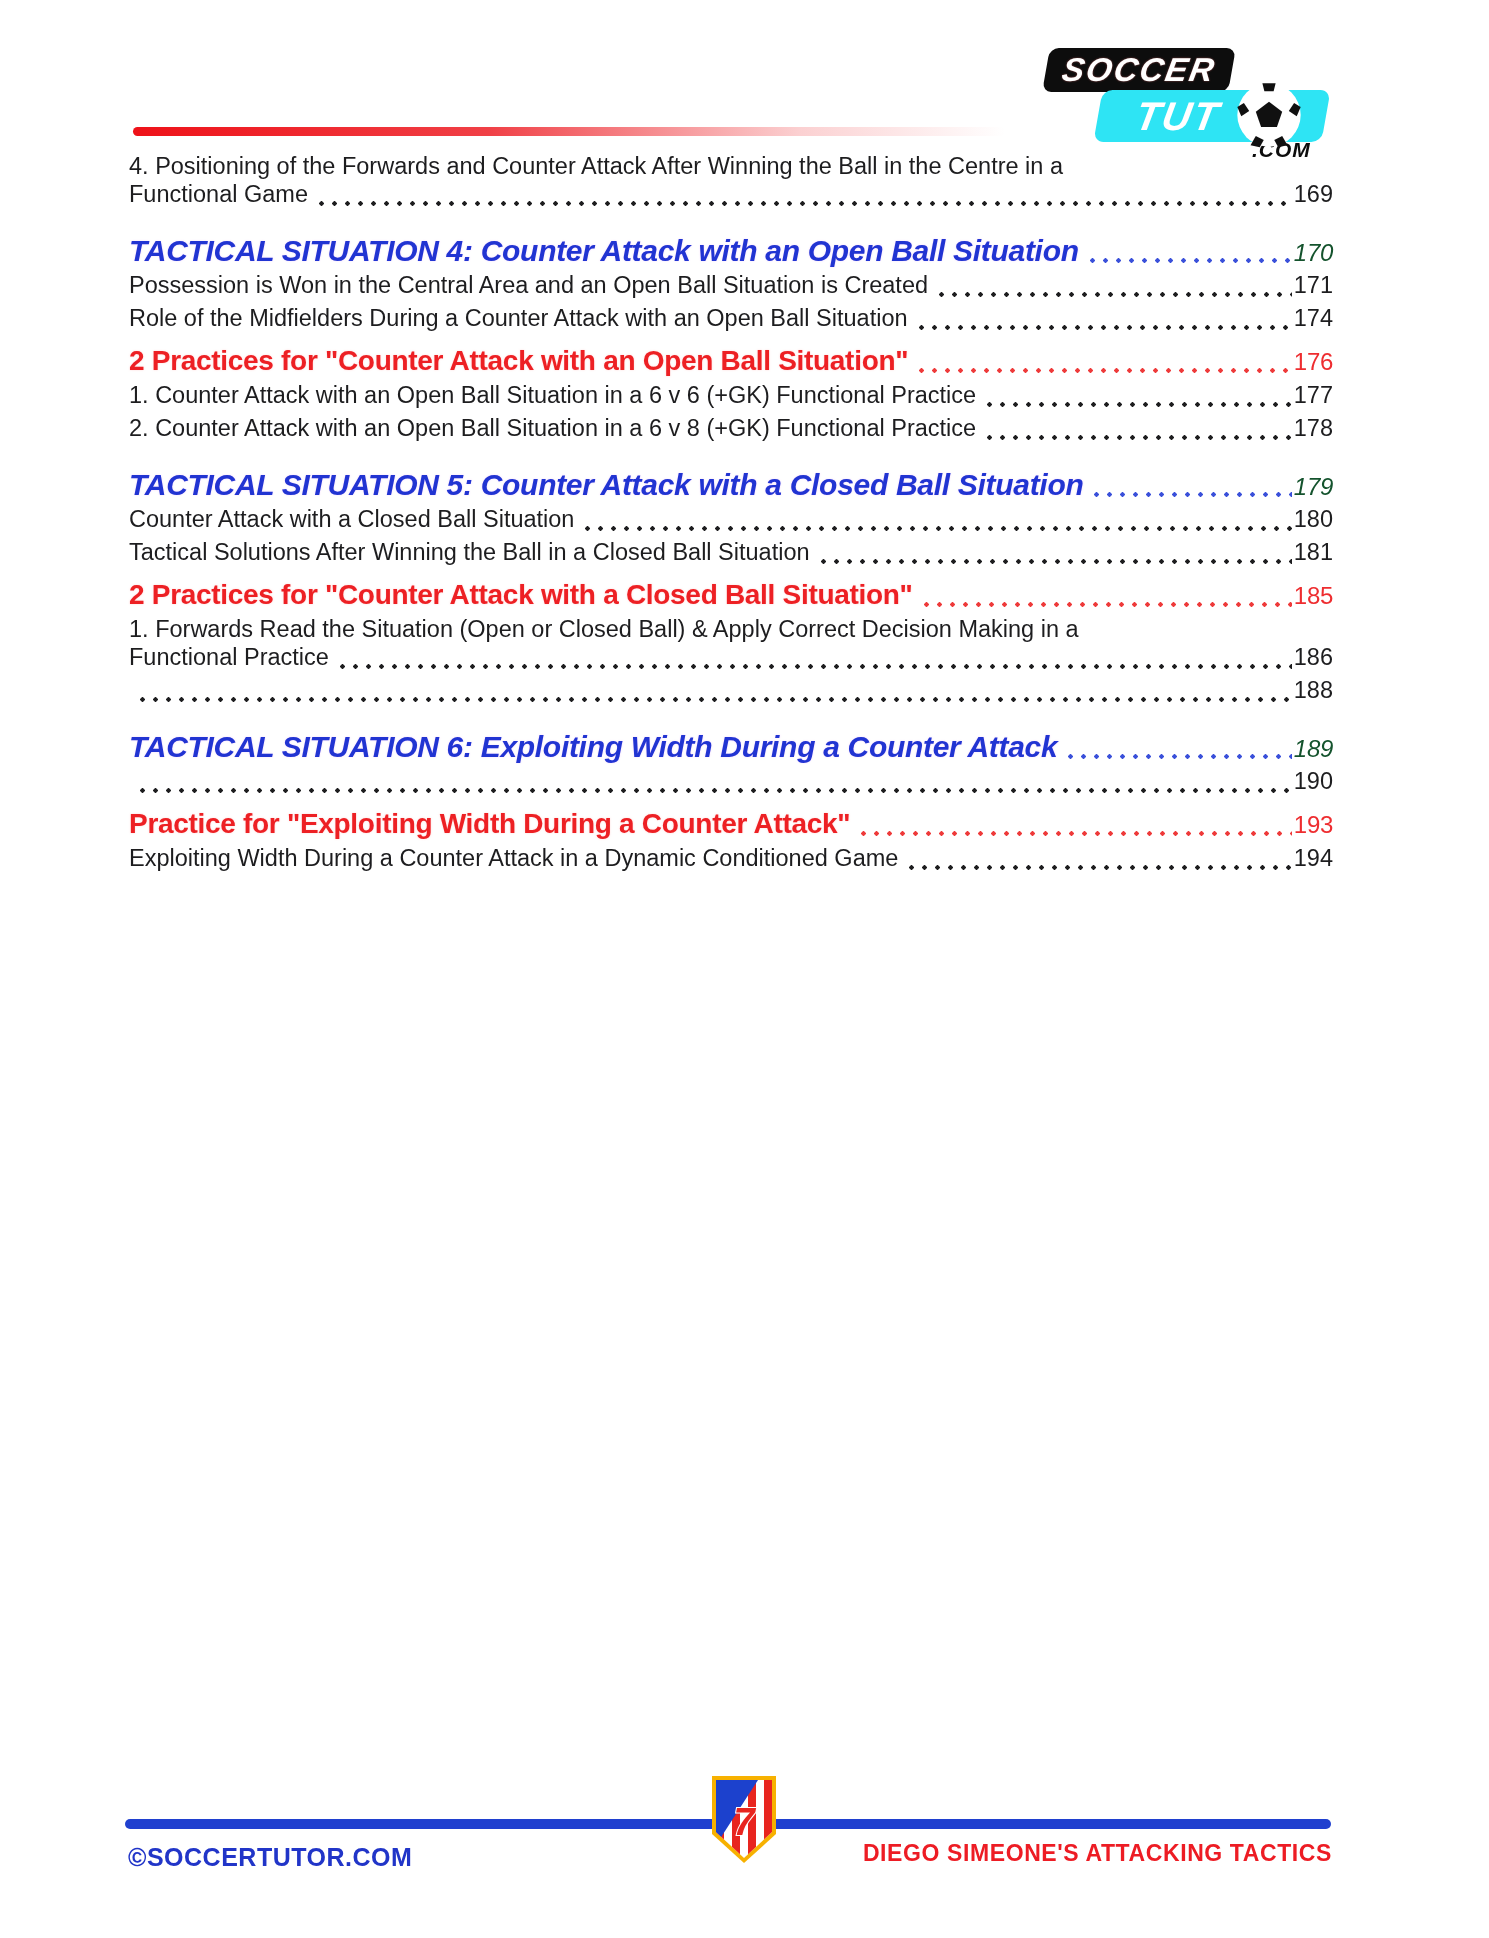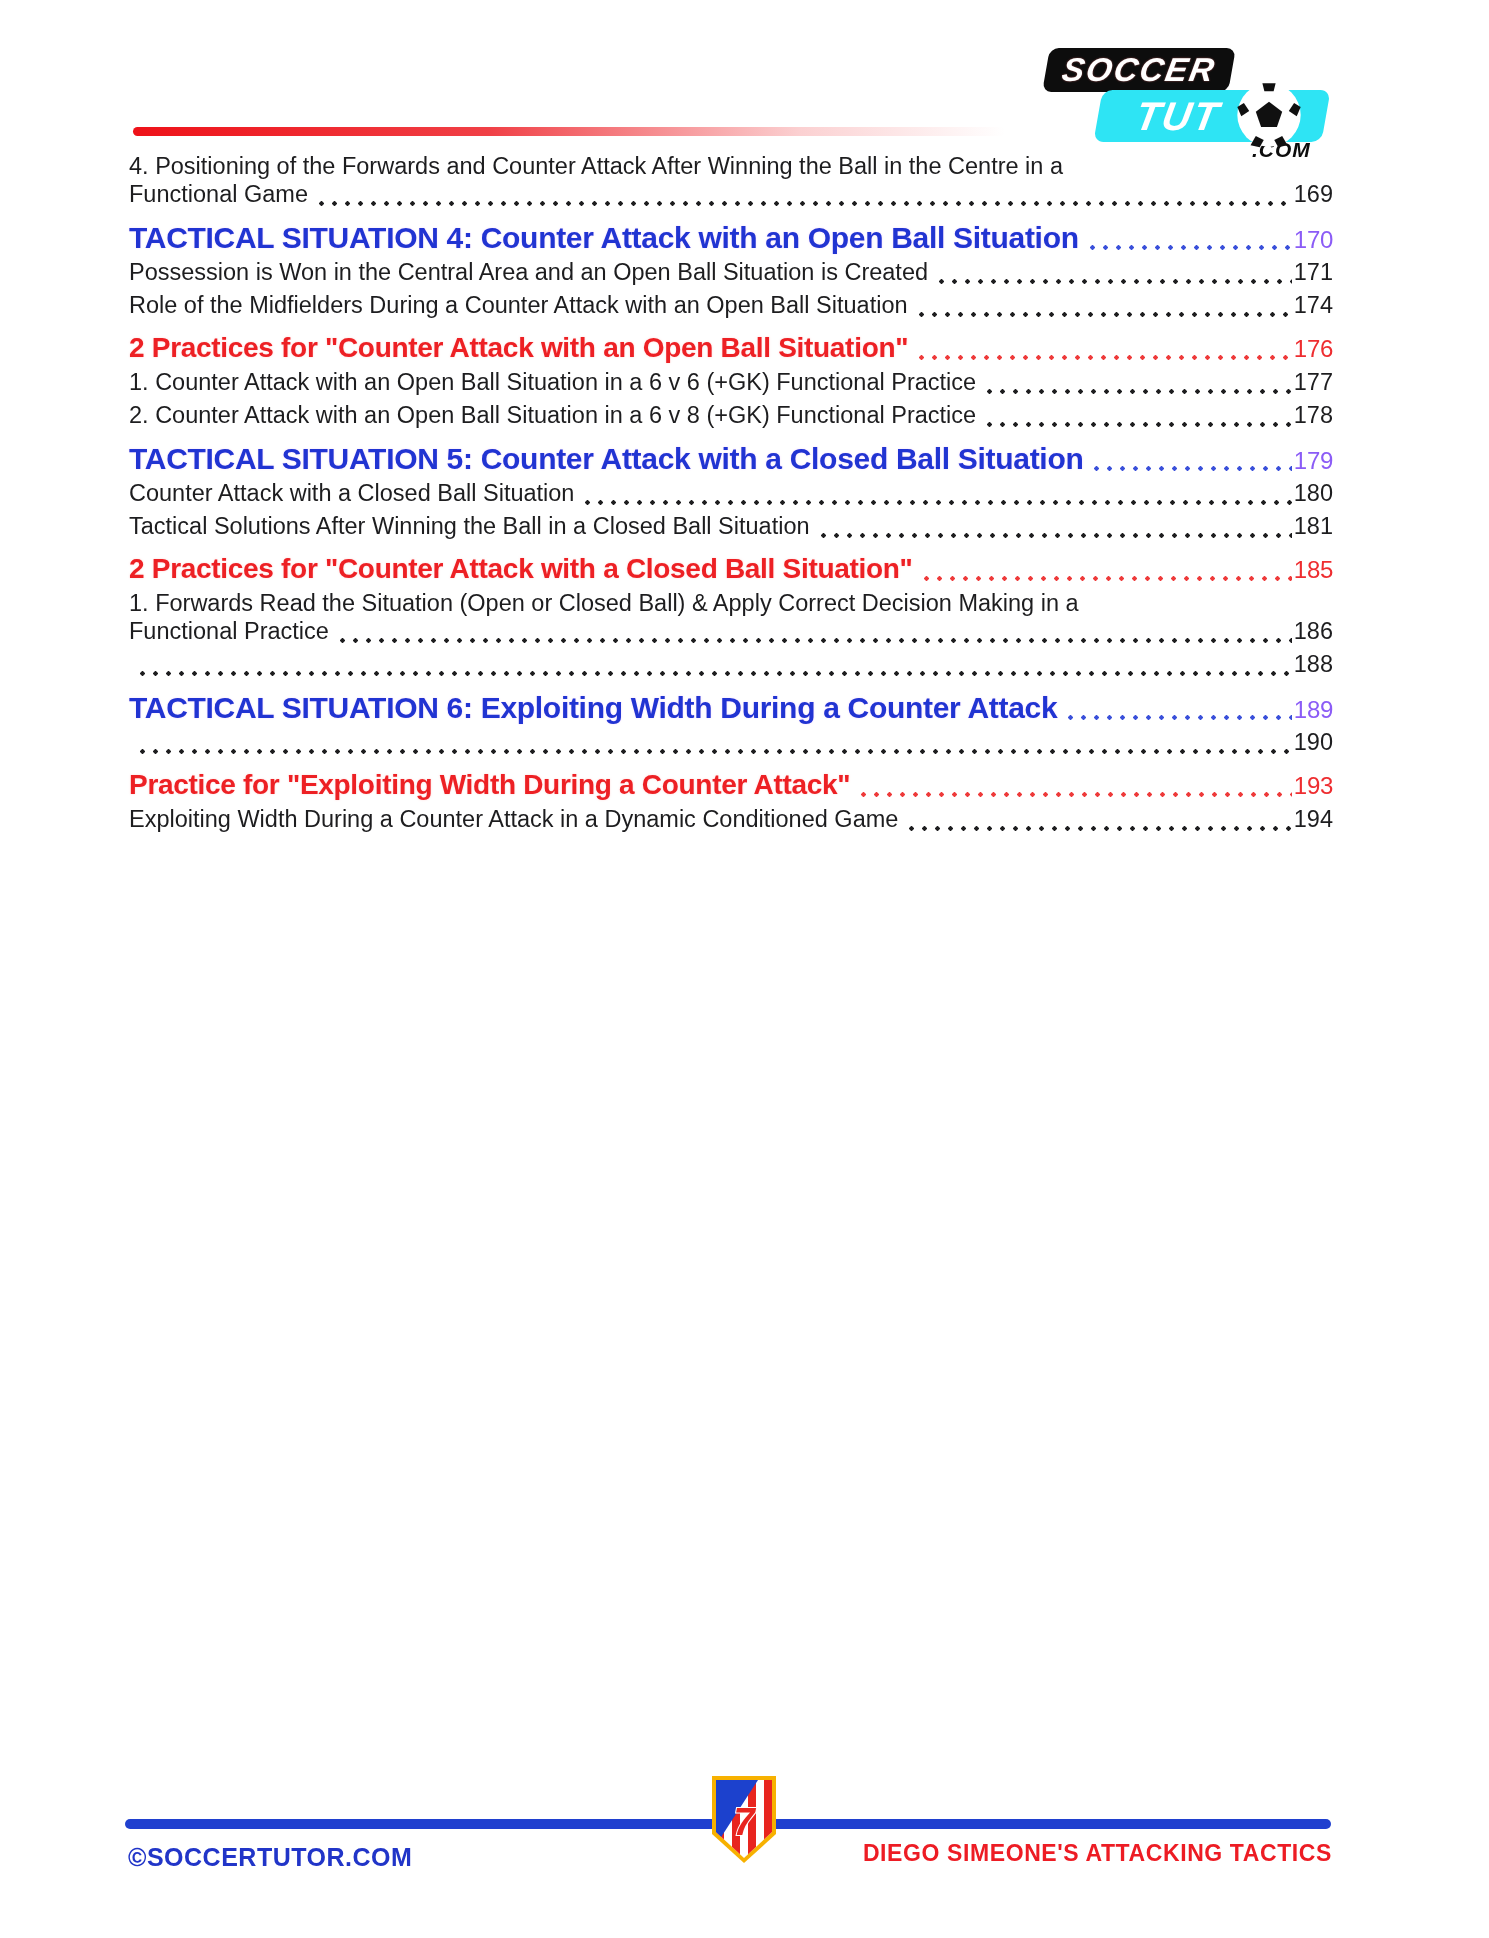--- a/index.html
+++ b/index.html
@@ -56,25 +56,26 @@
   .row .dots{
     flex:1 1 auto;align-self:flex-end;height:5px;margin:0 2px 5px 7px;
     background-image:radial-gradient(circle,#1d1d1f 2px,transparent 2.4px);
     background-size:13px 5px;background-repeat:repeat-x;background-position:0 50%;
   }
   .row .pg{white-space:nowrap;}
 
   .row.entry{height:33px;font-size:23.5px;line-height:33px;align-items:flex-end;}
   .row.cont{margin-top:-5px;}
   .row.h-blue{
-    margin-top:9px;height:36px;line-height:36px;
+    margin-top:22px;height:36px;line-height:36px;
     color:#2134d2;font-weight:bold;font-size:30px;letter-spacing:-0.3px;
     text-shadow:0 0 2px rgba(230,160,255,.45);
-  }
-  .row.h-blue .pg{font-weight:normal;font-size:24px;color:#8b5cf6;text-shadow:none;}
+    font-style:italic;
+  }
+  .row.h-blue .pg{font-weight:normal;font-size:24px;color:#14532d;text-shadow:none;}
   .row.h-blue .dots{
     background-image:radial-gradient(circle,#3a50da 2px,transparent 2.4px);
     margin-bottom:6px;
   }
   .row.h-red{
     margin-top:8px;height:36px;line-height:36px;
     color:#ed2024;font-weight:bold;font-size:28px;letter-spacing:-0.3px;
     text-shadow:0 0 2px rgba(255,170,170,.5);
   }
   .row.h-red .pg{font-weight:normal;font-size:24px;color:#ee2d30;text-shadow:none;}

